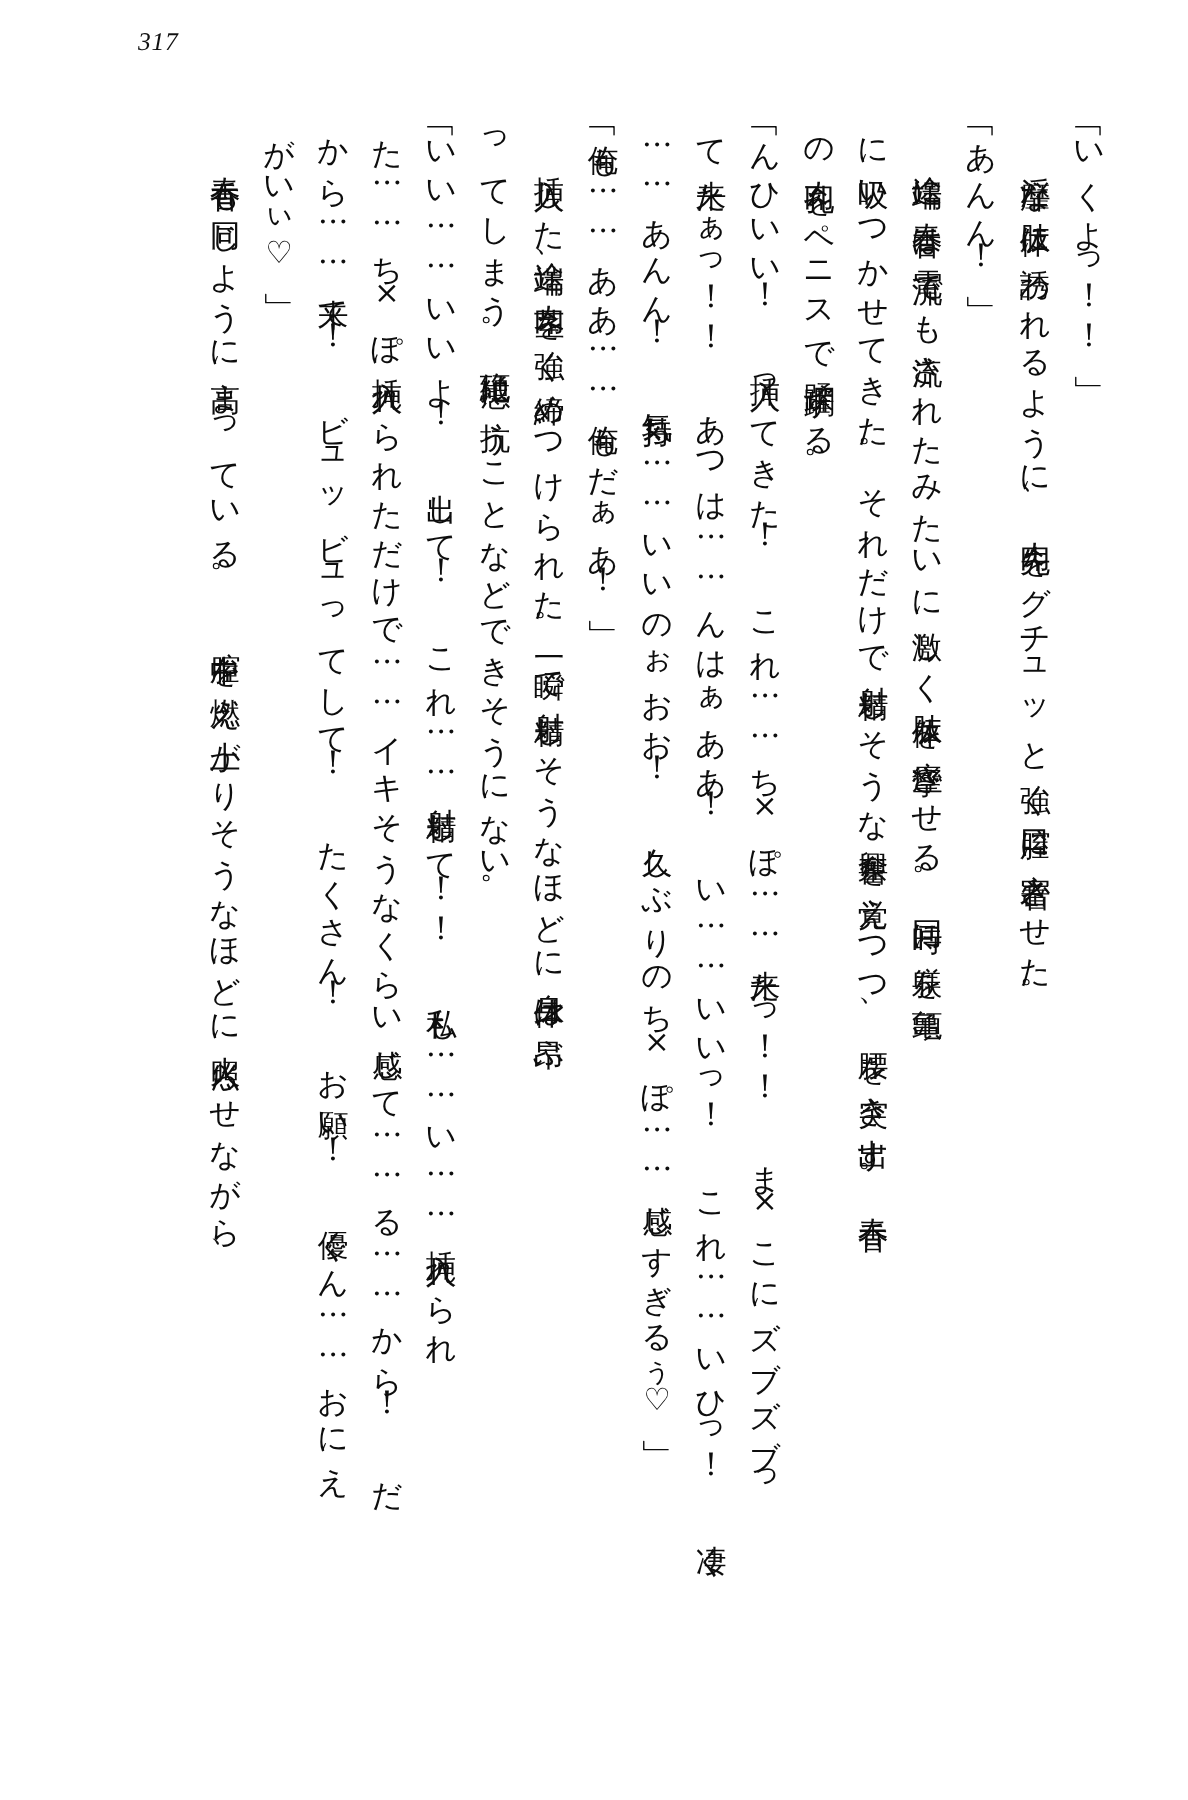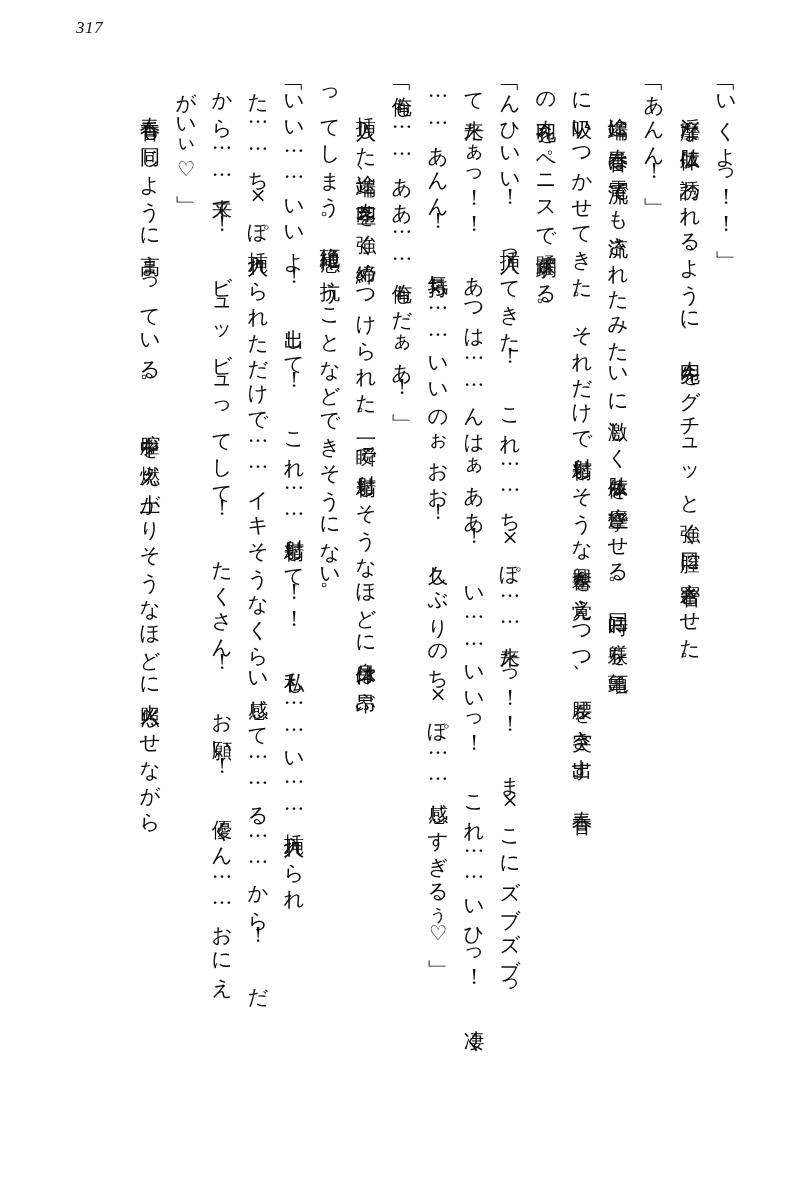--- a/index.html
+++ b/index.html
@@ -12,21 +12,21 @@
     width: 792px;
     height: 1200px;
     background: #ffffff;
     overflow: hidden;
     font-family: "Liberation Serif", "DejaVu Serif", serif;
     color: #000000;
   }
   .page-number {
     position: absolute;
     top: 18px;
-    left: 76px;
+    left: 92px;
     font-size: 17px;
     font-family: "Liberation Serif", "DejaVu Serif", serif;
     font-style: italic;
     letter-spacing: 0.5px;
     color: #111111;
   }
   .text-body {
     position: absolute;
     top: 78px;
     right: 56px;

